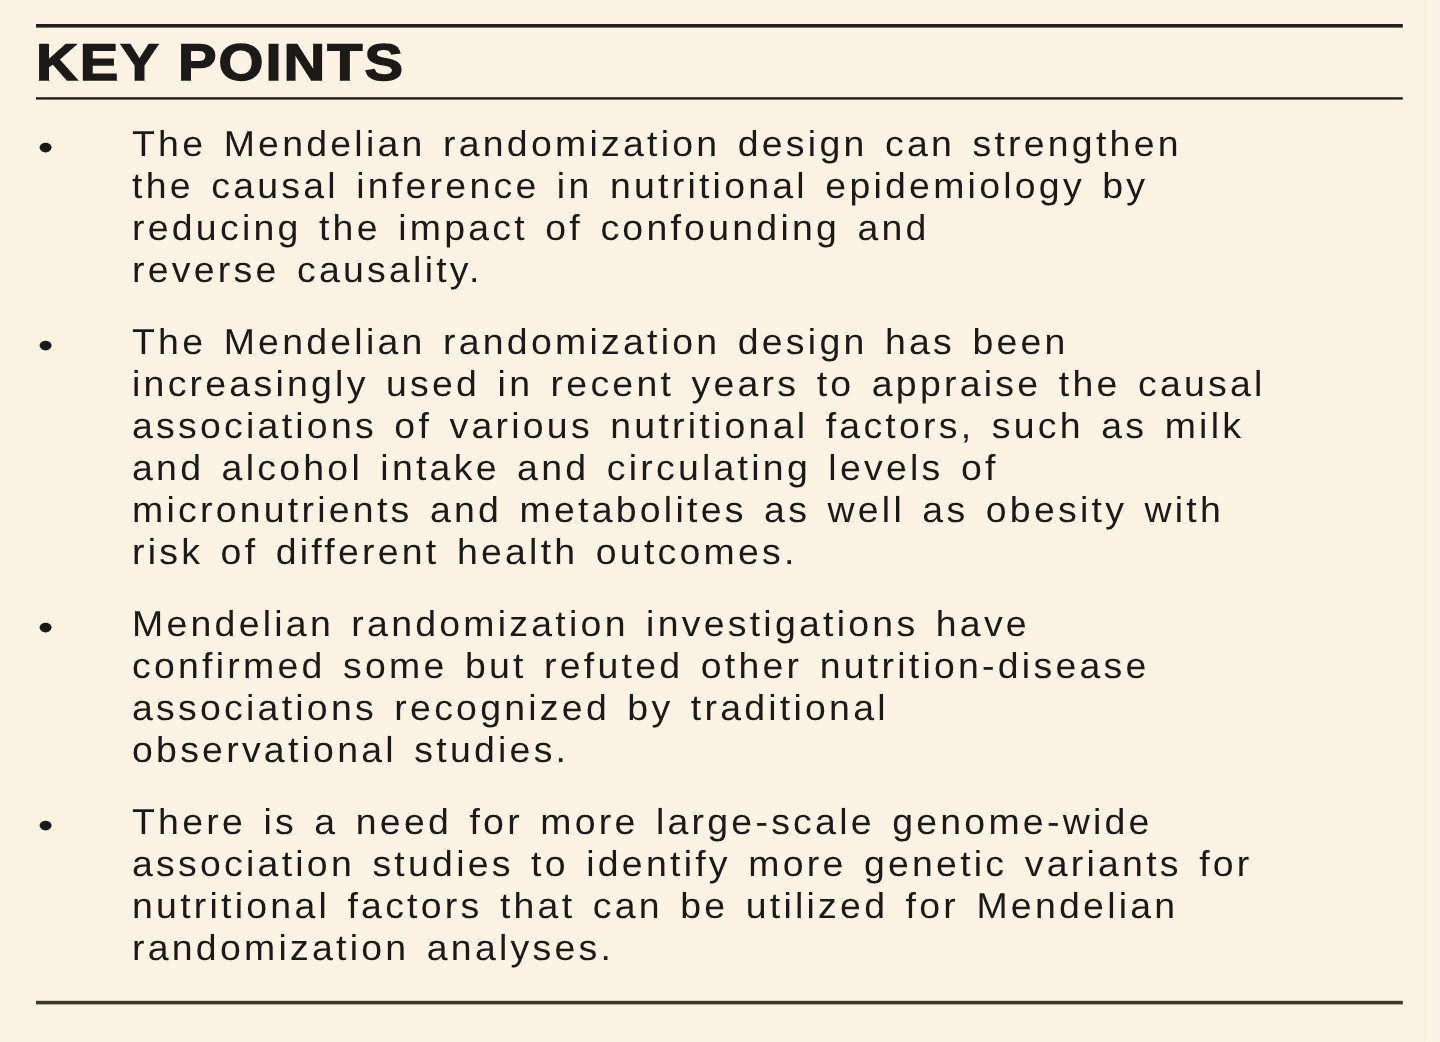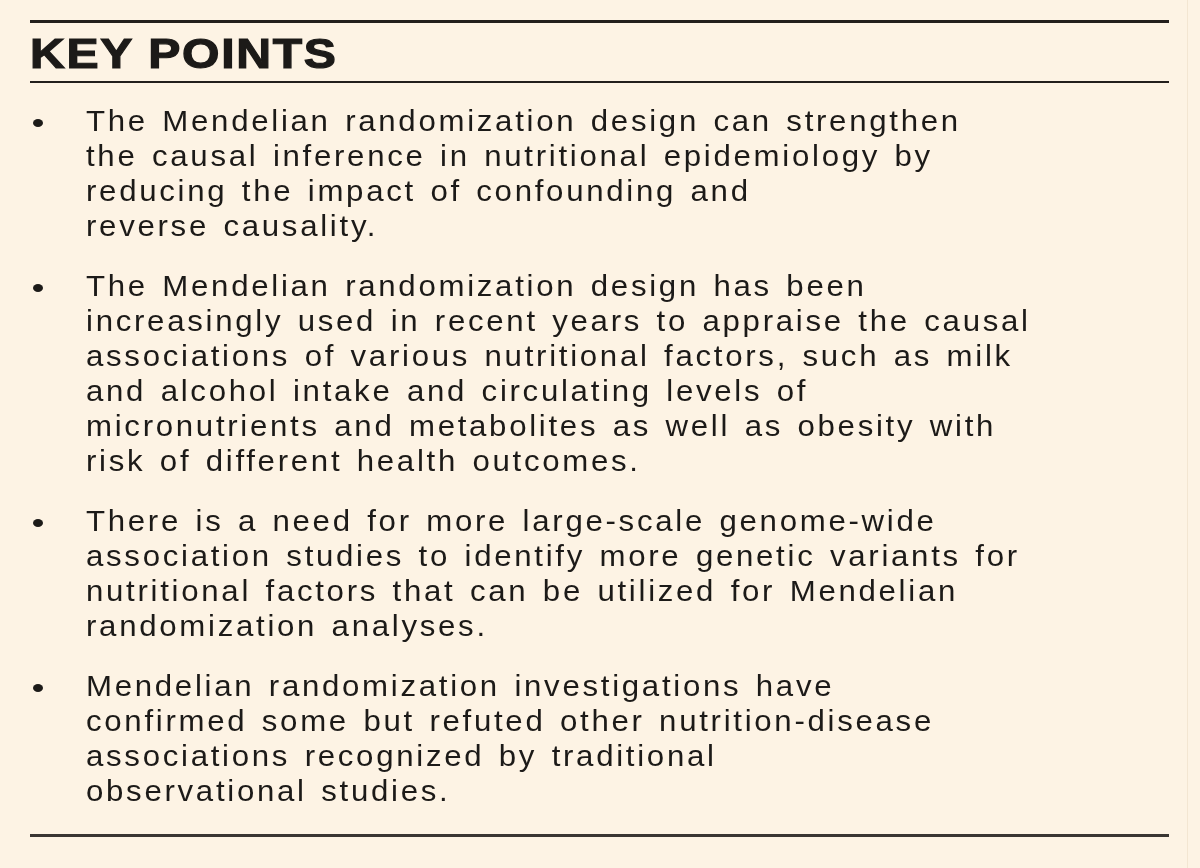--- a/index.html
+++ b/index.html
@@ -51,21 +51,21 @@
       position: absolute;
       left: 0;
       top: 103px;
       margin: 0;
       padding: 0;
       list-style: none;
       width: 1200px;
     }
     .point {
       position: relative;
-      padding-left: 86px;
+      padding-left: 110px;
       margin-bottom: 25px;
     }
     .bullet-dot {
       position: absolute;
       left: 33px;
       top: 16px;
       width: 10px;
       height: 8px;
       border-radius: 50%;
       background: #1c1a18;
@@ -103,27 +103,27 @@
     <span class="bullet-dot"></span>
     <span class="line">The Mendelian randomization design has been</span>
     <span class="line">increasingly used in recent years to appraise the causal</span>
     <span class="line">associations of various nutritional factors, such as milk</span>
     <span class="line">and alcohol intake and circulating levels of</span>
     <span class="line">micronutrients and metabolites as well as obesity with</span>
     <span class="line">risk of different health outcomes.</span>
   </li>
   <li class="point">
     <span class="bullet-dot"></span>
+    <span class="line">Mendelian randomization investigations have</span>
+    <span class="line">confirmed some but refuted other nutrition-disease</span>
+    <span class="line">associations recognized by traditional</span>
+    <span class="line">observational studies.</span>
+  </li>
+  <li class="point">
+    <span class="bullet-dot"></span>
     <span class="line">There is a need for more large-scale genome-wide</span>
     <span class="line">association studies to identify more genetic variants for</span>
     <span class="line">nutritional factors that can be utilized for Mendelian</span>
     <span class="line">randomization analyses.</span>
-  </li>
-  <li class="point">
-    <span class="bullet-dot"></span>
-    <span class="line">Mendelian randomization investigations have</span>
-    <span class="line">confirmed some but refuted other nutrition-disease</span>
-    <span class="line">associations recognized by traditional</span>
-    <span class="line">observational studies.</span>
   </li>
 </ul>
 
 <div class="rule rule-bottom"></div>
 
 </body></html>

